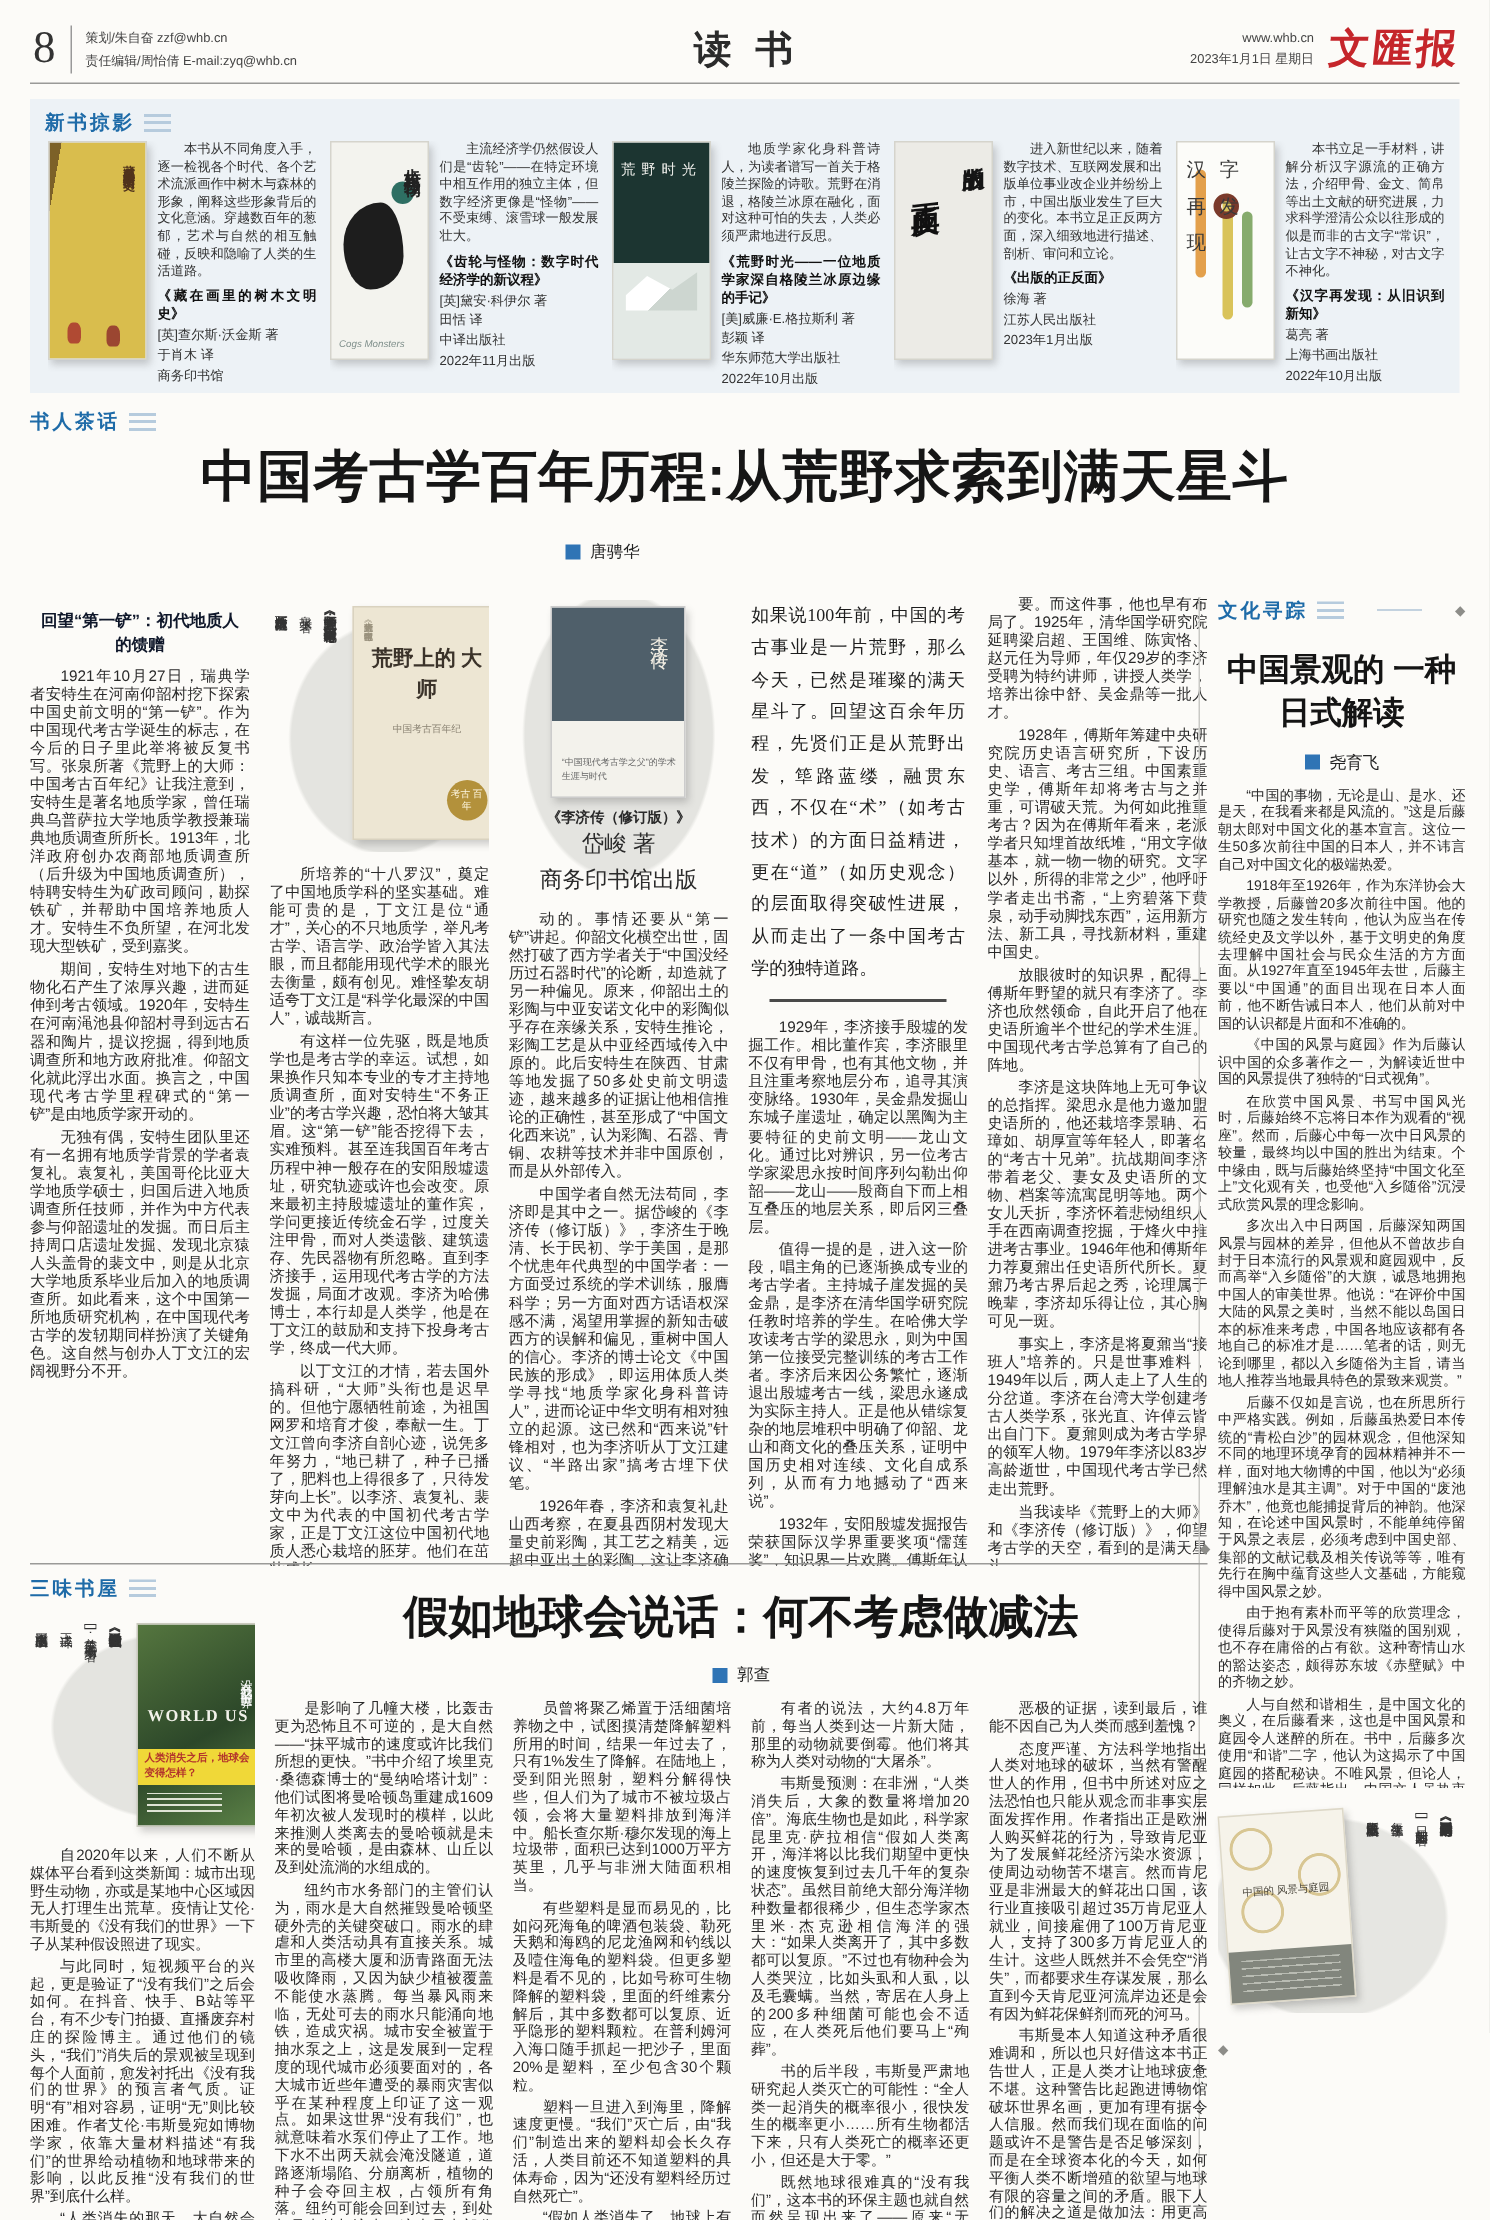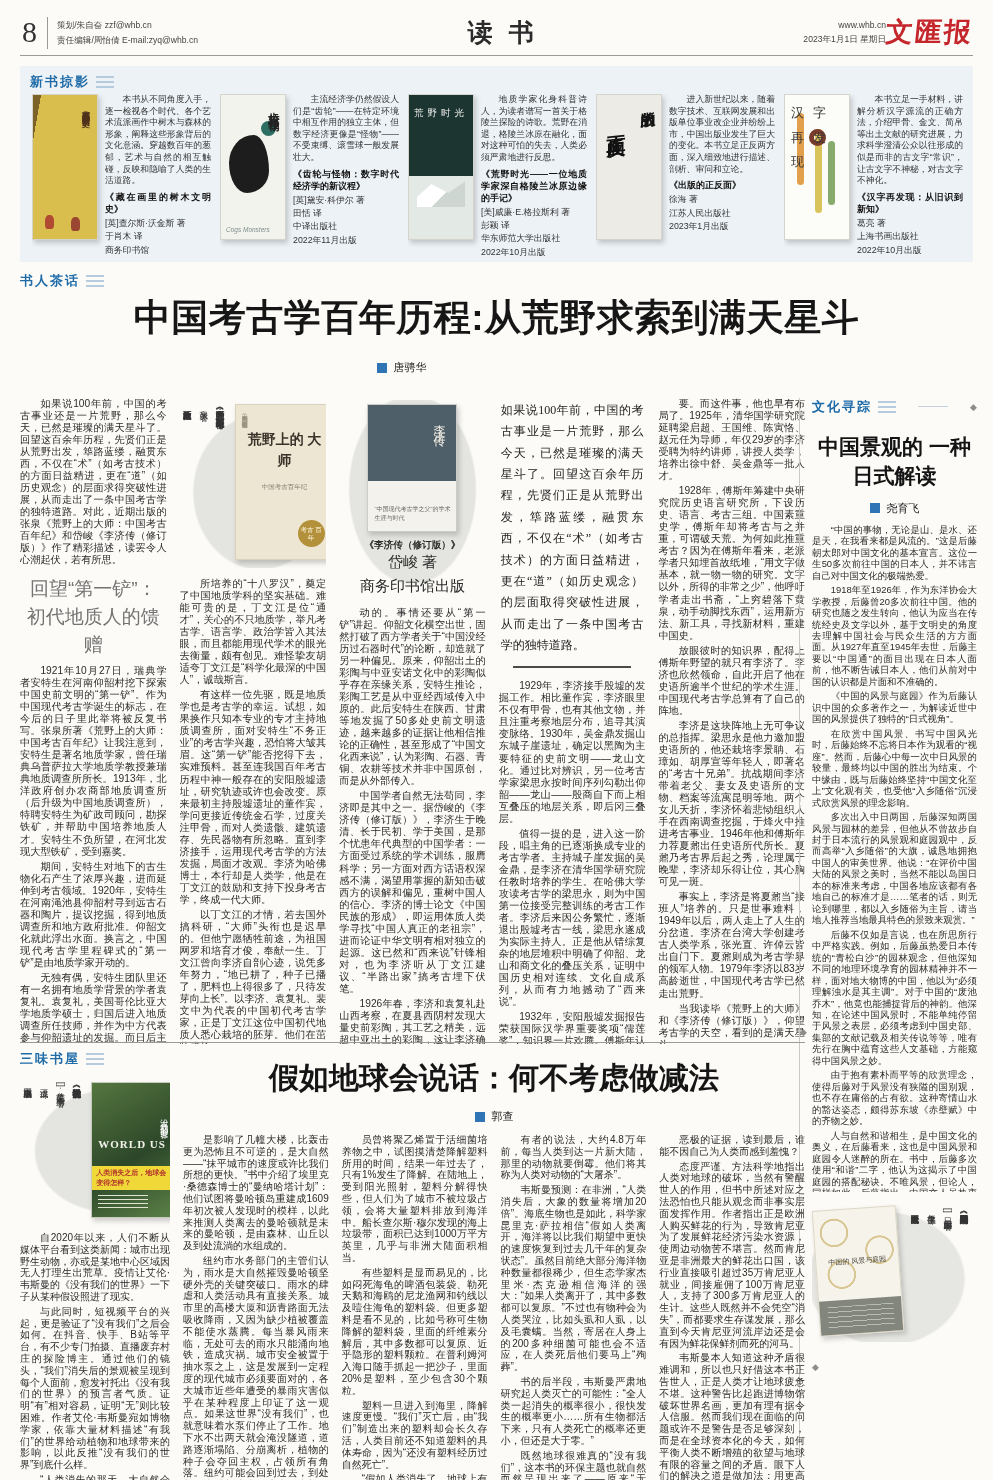--- a/index.html
+++ b/index.html
@@ -5,21 +5,21 @@
   * { margin:0; padding:0; box-sizing:border-box; }
   html,body { background:#e8e8e4; }
   .page { position:relative; width:993px; height:1480px; background:#fcfbf8; overflow:hidden;
           font-family:"Liberation Sans", sans-serif; color:#2a2a2a; margin:0 auto; }
 
   
   .hdr { position:absolute; left:20px; right:20px; top:10px; height:46px; display:flex; align-items:center; border-bottom:1px solid #9a9a98; }
   .hdr-num { font-family:"Liberation Serif",serif; font-size:30px; color:#333; padding:0 10px 2px 2px; border-right:1px solid #999; line-height:1; }
   .hdr-meta { margin-left:9px; font-size:8.6px; color:#444; line-height:1.7; }
   .hdr-title { flex:1; text-align:center; font-size:25px; letter-spacing:16px; text-indent:16px; color:#2b2b2b; font-weight:600; }
-  .hdr-right { text-align:right; font-size:8.6px; color:#444; line-height:1.6; display:flex; align-items:center; }
+  .hdr-right { text-align:right; font-size:8.6px; color:#444; line-height:1.6; display:flex; align-items:center; gap:10px; }
   .masthead { font-family:"Liberation Serif",serif; font-size:27px; font-weight:bold; color:#c5262b; letter-spacing:2px; transform:skewX(-6deg); }
 
   
   .sec-label { display:inline-flex; align-items:center; gap:6px; font-size:13px; font-weight:bold; color:#1e6ba8; letter-spacing:2px; }
   .label-lines { width:18px; height:13px; background:repeating-linear-gradient(#b6cbdd 0 2px, transparent 2px 5px); }
 
   
   .strip { position:absolute; left:20px; right:20px; top:66px; height:196px; background:#edf2f6; }
   .strip .sec-label { position:absolute; top:7px; left:10px; }
   .nb-row { display:flex; gap:9px; padding:28px 10px 6px 12px; height:100%; }
@@ -55,21 +55,21 @@
 
   
   .f-label { position:absolute; left:20px; top:272px; }
   .f-headline { position:absolute; left:20px; right:20px; top:293px; text-align:center; font-size:37px; font-weight:900; color:#161616; letter-spacing:0.5px; white-space:nowrap; }
   .byline { display:flex; align-items:center; justify-content:center; gap:7px; font-size:11px; color:#222; }
   .byline .sq { width:10px; height:10px; background:#2f74b5; }
   .f-byline { position:absolute; left:20px; right:210px; top:360px; }
   .f-body { position:absolute; left:20px; top:398px; width:785px; height:646px; display:flex; gap:13px; overflow:hidden; }
   .fcol { flex:1; font-size:10.2px; line-height:1.18; text-align:justify; overflow:hidden; }
   .para { text-indent:2em; margin:0 0 3px; }
-  .subhead { font-weight:normal; font-size:19px; line-height:1.45; text-align:center; text-indent:0; margin:9px 4px 7px; color:#737373; }
+  .subhead { font-weight:bold; font-size:11px; line-height:1.45; text-align:center; text-indent:0; margin:9px 4px 7px; color:#0f172a; }
 
   .fbook1 { display:flex; gap:6px; margin:2px 0 10px;
             background:radial-gradient(ellipse at 55% 55%, #e4e4e0 0 58%, transparent 60%); padding:4px 0 8px; }
   .vcred { writing-mode:vertical-rl; font-size:8.6px; color:#333; line-height:1.9; height:152px; }
   .vcred .vt { font-weight:bold; }
   .cov-dashi { flex:none; width:100px; height:156px; background:#ede6d3; border:1px solid #d9d2bf; box-shadow:2px 3px 5px rgba(60,60,60,.25); position:relative; }
   .cov-dashi .t { position:absolute; top:24px; left:50%; transform:translateX(-50%); width:78px; text-align:center; font-family:"Liberation Serif",serif; font-size:14px; font-weight:bold; color:#3b332a; line-height:1.5; }
   .cov-dashi .sub { position:absolute; top:78px; left:50%; transform:translateX(-50%); font-size:6.5px; color:#8a8272; white-space:nowrap; }
   .cov-dashi .spine { position:absolute; top:6px; left:5px; writing-mode:vertical-rl; font-size:6px; color:#99917d; }
   .cov-dashi .seal { position:absolute; right:9px; bottom:12px; width:27px; height:27px; border-radius:50%; background:#b3913b; color:#fdf6e0; font-size:6.5px; display:flex; align-items:center; justify-content:center; text-align:center; line-height:1.2; }
@@ -244,21 +244,20 @@
     <span class="label-lines"></span>
   </span>
   <h1 class="f-headline">中国考古学百年历程:从荒野求索到满天星斗</h1>
   <div class="byline f-byline">
     <span class="sq"></span>
     <span>唐骋华</span>
   </div>
 
   <div class="f-body">
     <div class="fcol">
-        <p class="para">如果说100年前，中国的考古事业还是一片荒野，那么今天，已然是璀璨的满天星斗了。回望这百余年历程，先贤们正是从荒野出发，筚路蓝缕，融贯东西，不仅在“术”（如考古技术）的方面日益精进，更在“道”（如历史观念）的层面求得突破性进展，从而走出了一条中国考古学的独特道路。对此，近期出版的张泉《荒野上的大师：中国考古百年纪》和岱峻《李济传（修订版）》作了精彩描述，读罢令人心潮起伏，若有所思。</p>
         <p class="subhead">回望“第一铲”：初代地质人的馈赠</p>
         <p class="para">1921年10月27日，瑞典学者安特生在河南仰韶村挖下探索中国史前文明的“第一铲”。作为中国现代考古学诞生的标志，在今后的日子里此举将被反复书写。张泉所著《荒野上的大师：中国考古百年纪》让我注意到，安特生是著名地质学家，曾任瑞典乌普萨拉大学地质学教授兼瑞典地质调查所所长。1913年，北洋政府创办农商部地质调查所（后升级为中国地质调查所），特聘安特生为矿政司顾问，勘探铁矿，并帮助中国培养地质人才。安特生不负所望，在河北发现大型铁矿，受到嘉奖。</p>
         <p class="para">期间，安特生对地下的古生物化石产生了浓厚兴趣，进而延伸到考古领域。1920年，安特生在河南渑池县仰韶村寻到远古石器和陶片，提议挖掘，得到地质调查所和地方政府批准。仰韶文化就此浮出水面。换言之，中国现代考古学里程碑式的“第一铲”是由地质学家开动的。</p>
         <p class="para">无独有偶，安特生团队里还有一名拥有地质学背景的学者袁复礼。袁复礼，美国哥伦比亚大学地质学硕士，归国后进入地质调查所任技师，并作为中方代表参与仰韶遗址的发掘。而日后主持周口店遗址发掘、发现北京猿人头盖骨的裴文中，则是从北京大学地质系毕业后加入的地质调查所。如此看来，这个中国第一所地质研究机构，在中国现代考古学的发轫期同样扮演了关键角色。这自然与创办人丁文江的宏阔视野分不开。</p>
       </div>
 
     <div class="fcol">
       <div class="fbook1">
         <div class="vcred">
           <div class="vt">《荒野上的大师：中国考古百年纪》</div>
@@ -284,21 +283,21 @@
         <div class="cov-liji">
           <span class="t">李济传</span>
           <span class="q">“中国现代考古学之父”的学术生涯与时代</span>
         </div>
         <div class="fb2-title">《李济传（修订版）》</div>
         <div class="fb2-credit">岱峻 著</div>
         <div class="fb2-credit">商务印书馆出版</div>
       </div>
       <div>
           <p class="para">动的。事情还要从“第一铲”讲起。仰韶文化横空出世，固然打破了西方学者关于“中国没经历过石器时代”的论断，却造就了另一种偏见。原来，仰韶出土的彩陶与中亚安诺文化中的彩陶似乎存在亲缘关系，安特生推论，彩陶工艺是从中亚经西域传入中原的。此后安特生在陕西、甘肃等地发掘了50多处史前文明遗迹，越来越多的证据让他相信推论的正确性，甚至形成了“中国文化西来说”，认为彩陶、石器、青铜、农耕等技术并非中国原创，而是从外部传入。</p>
-          <p class="para">中国学者自然无法苟同，李济即是其中之一。据岱峻的《李济传（修订版）》，李济生于晚清、长于民初、学于美国，是那个忧患年代典型的中国学者：一方面受过系统的学术训练，服膺科学；另一方面对西方话语权深感不满，渴望用掌握的新知击破西方的误解和偏见，重树中国人的信心。李济的博士论文《中国民族的形成》，即运用体质人类学寻找“中国人真正的老祖宗”，进而论证中华文明有相对独立的起源。这已然和“西来说”针锋相对，也为李济听从丁文江建议、“半路出家”搞考古埋下伏笔。</p>
+          <p class="para">中国学者自然无法苟同，李济即是其中之一。据岱峻的《李济传（修订版）》，李济生于晚清、长于民初、学于美国，是那个忧患年代典型的中国学者：一方面受过系统的学术训练，服膺科学；另一方面对西方话语权深感不满，渴望用掌握的新知击破西方的误解和偏见，重树中国人的信心。李济的博士论文《中国民族的形成》，即运用体质人类学寻找“地质学家化身科普诗人”，进而论证中华文明有相对独立的起源。这已然和“西来说”针锋相对，也为李济听从丁文江建议、“半路出家”搞考古埋下伏笔。</p>
           <p class="para">1926年春，李济和袁复礼赴山西考察，在夏县西阴村发现大量史前彩陶，其工艺之精美，远超中亚出土的彩陶，这让李济确信“西来说”站不住脚。西阴村遗址发掘也是中国人第一次主持田野考古发掘，李济又首创“三点记载法”和“层叠法”，奠定了中国考古的基本方法，因此意义重大。李济“中国现代考古学之父”的称号亦由此而来。</p>
         </div>
     </div>
 
     <div class="fcol">
       <div class="pullquote">如果说100年前，中国的考古事业是一片荒野，那么今天，已然是璀璨的满天星斗了。回望这百余年历程，先贤们正是从荒野出发，筚路蓝缕，融贯东西，不仅在“术”（如考古技术）的方面日益精进，更在“道”（如历史观念）的层面取得突破性进展，从而走出了一条中国考古学的独特道路。</div>
       <div class="pq-rule"></div>
       <div>
           <p class="para">1929年，李济接手殷墟的发掘工作。相比董作宾，李济眼里不仅有甲骨，也有其他文物，并且注重考察地层分布，追寻其演变脉络。1930年，吴金鼎发掘山东城子崖遗址，确定以黑陶为主要特征的史前文明——龙山文化。通过比对辨识，另一位考古学家梁思永按时间序列勾勒出仰韶——龙山——殷商自下而上相互叠压的地层关系，即后冈三叠层。</p>
           <p class="para">值得一提的是，进入这一阶段，唱主角的已逐渐换成专业的考古学者。主持城子崖发掘的吴金鼎，是李济在清华国学研究院任教时培养的学生。在哈佛大学攻读考古学的梁思永，则为中国第一位接受完整训练的考古工作者。李济后来因公务繁忙，逐渐退出殷墟考古一线，梁思永遂成为实际主持人。正是他从错综复杂的地层堆积中明确了仰韶、龙山和商文化的叠压关系，证明中国历史相对连续、文化自成系列，从而有力地撼动了“西来说”。</p>

